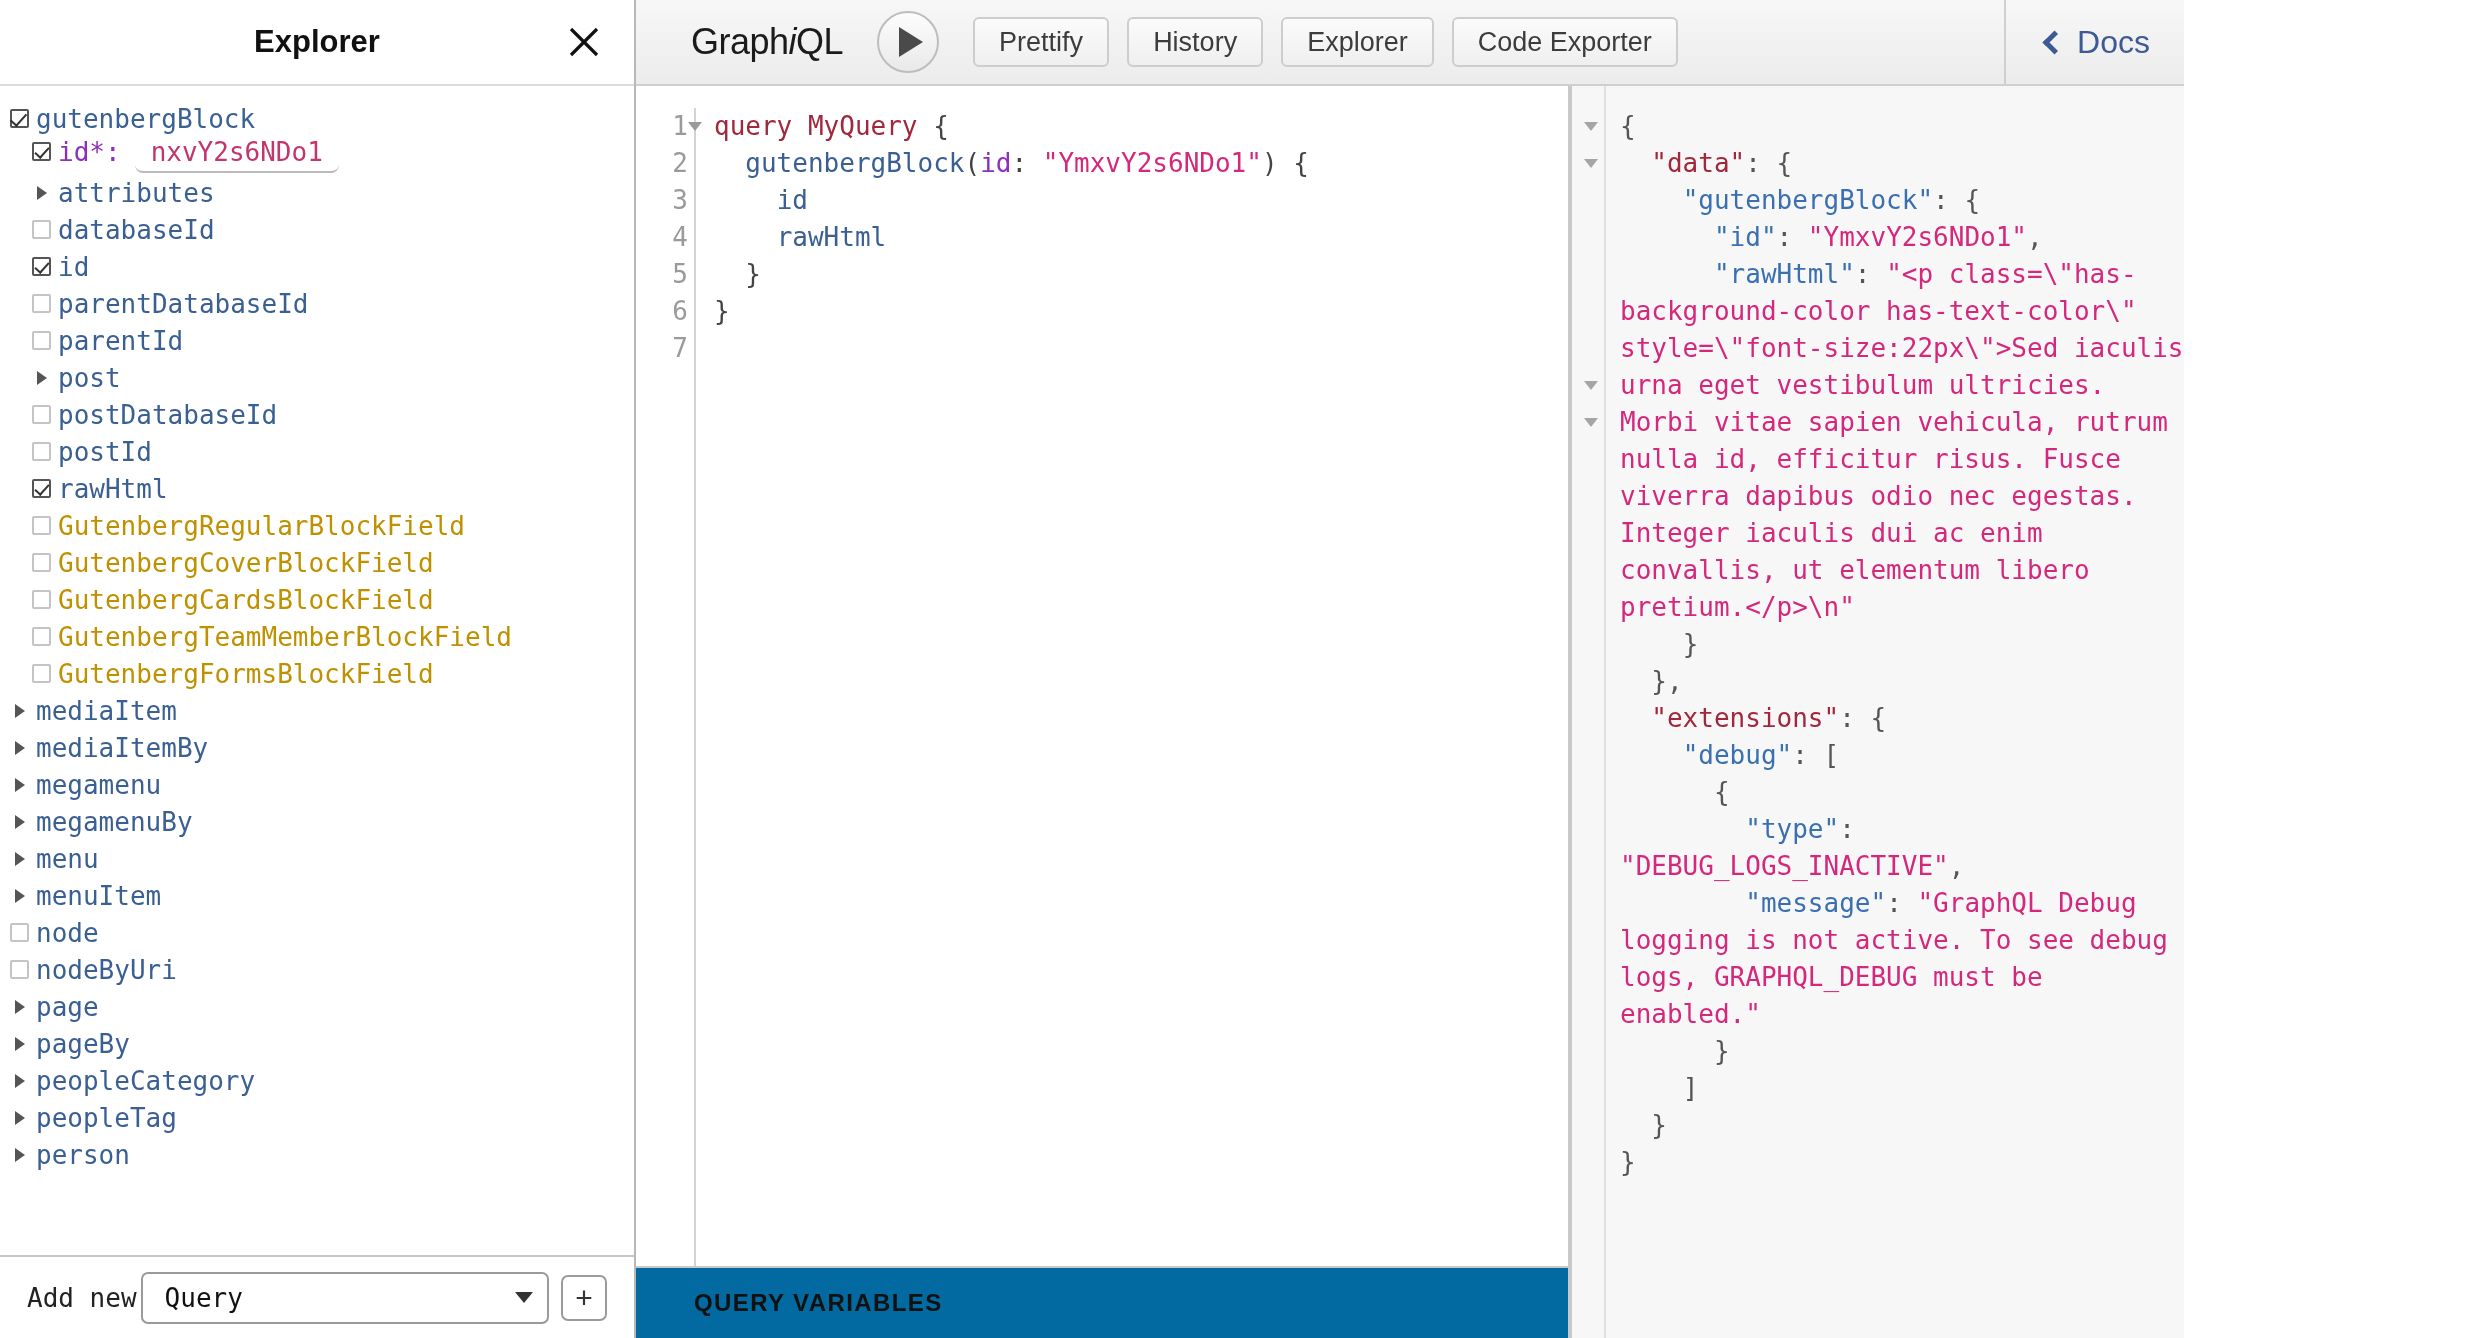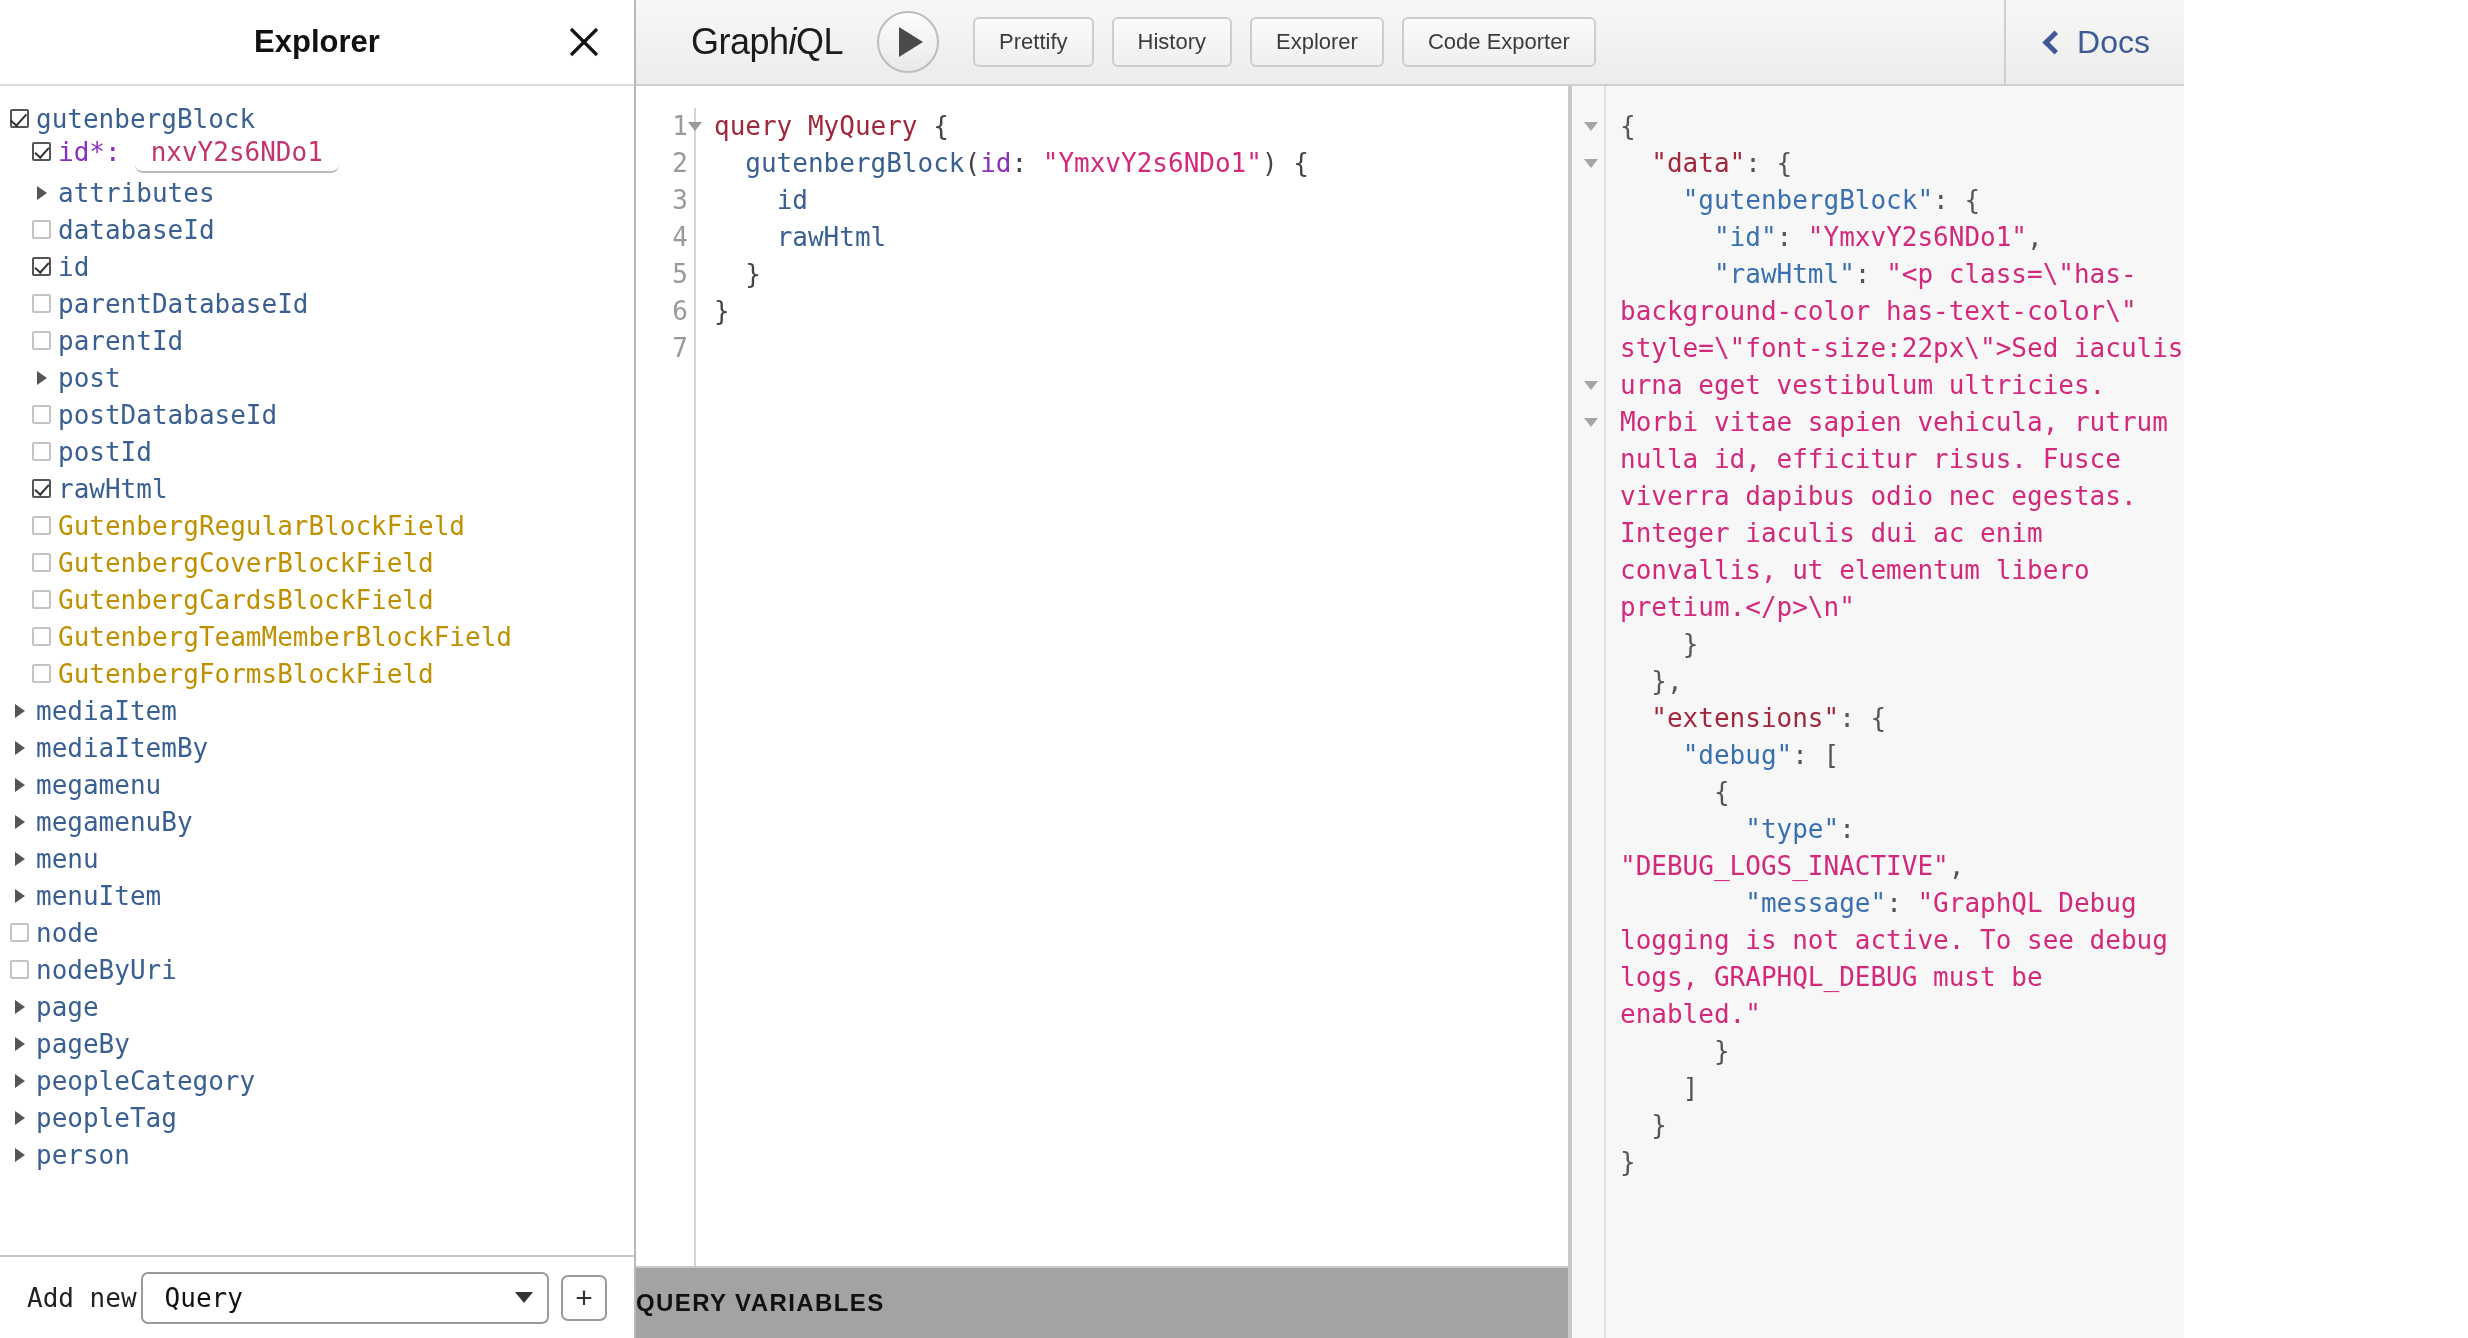--- a/index.html
+++ b/index.html
@@ -184,21 +184,21 @@
     border-top: 15px solid transparent;
     border-bottom: 15px solid transparent;
     margin-left: 6px;
   }
   .tbtn {
     height: 50px;
     padding: 0 24px;
     border: 2px solid #cdcdcd;
     border-radius: 6px;
     background: linear-gradient(#fbfbfb, #efefef);
-    font-size: 22px; color: #3c3c3c;
+    font-size: 27px; color: #3c3c3c;
     display: flex; align-items: center;
     cursor: pointer; margin-right: 18px;
     font-family: "Liberation Sans", sans-serif;
     white-space: nowrap;
   }
   #docs-link {
     position: absolute; right: 34px; top: 0; bottom: 0;
     display: flex; align-items: center; gap: 14px;
     cursor: pointer;
     padding-left: 40px;
@@ -257,23 +257,24 @@
   }
   .k-kw { color: #a1283c; }
   .k-name { color: #a1283c; }
   .k-field { color: #3a5f92; }
   .k-arg { color: #8b2fbd; }
   .k-str { color: #d4287c; }
   .k-punc { color: #444; }
 
   #qv-bar {
     height: 72px; min-height: 72px;
-    background: #a3a3a3;
+    background: #0369a1;
     border-top: 2px solid #c9c9c9;
     display: flex; align-items: center;
+    padding-left: 58px;
     cursor: pointer;
   }
   #qv-label {
     font-size: 24px; font-weight: bold; color: #111;
     letter-spacing: 1.4px;
     font-family: "Liberation Sans", sans-serif;
   }
 
   
   #response-pane {

